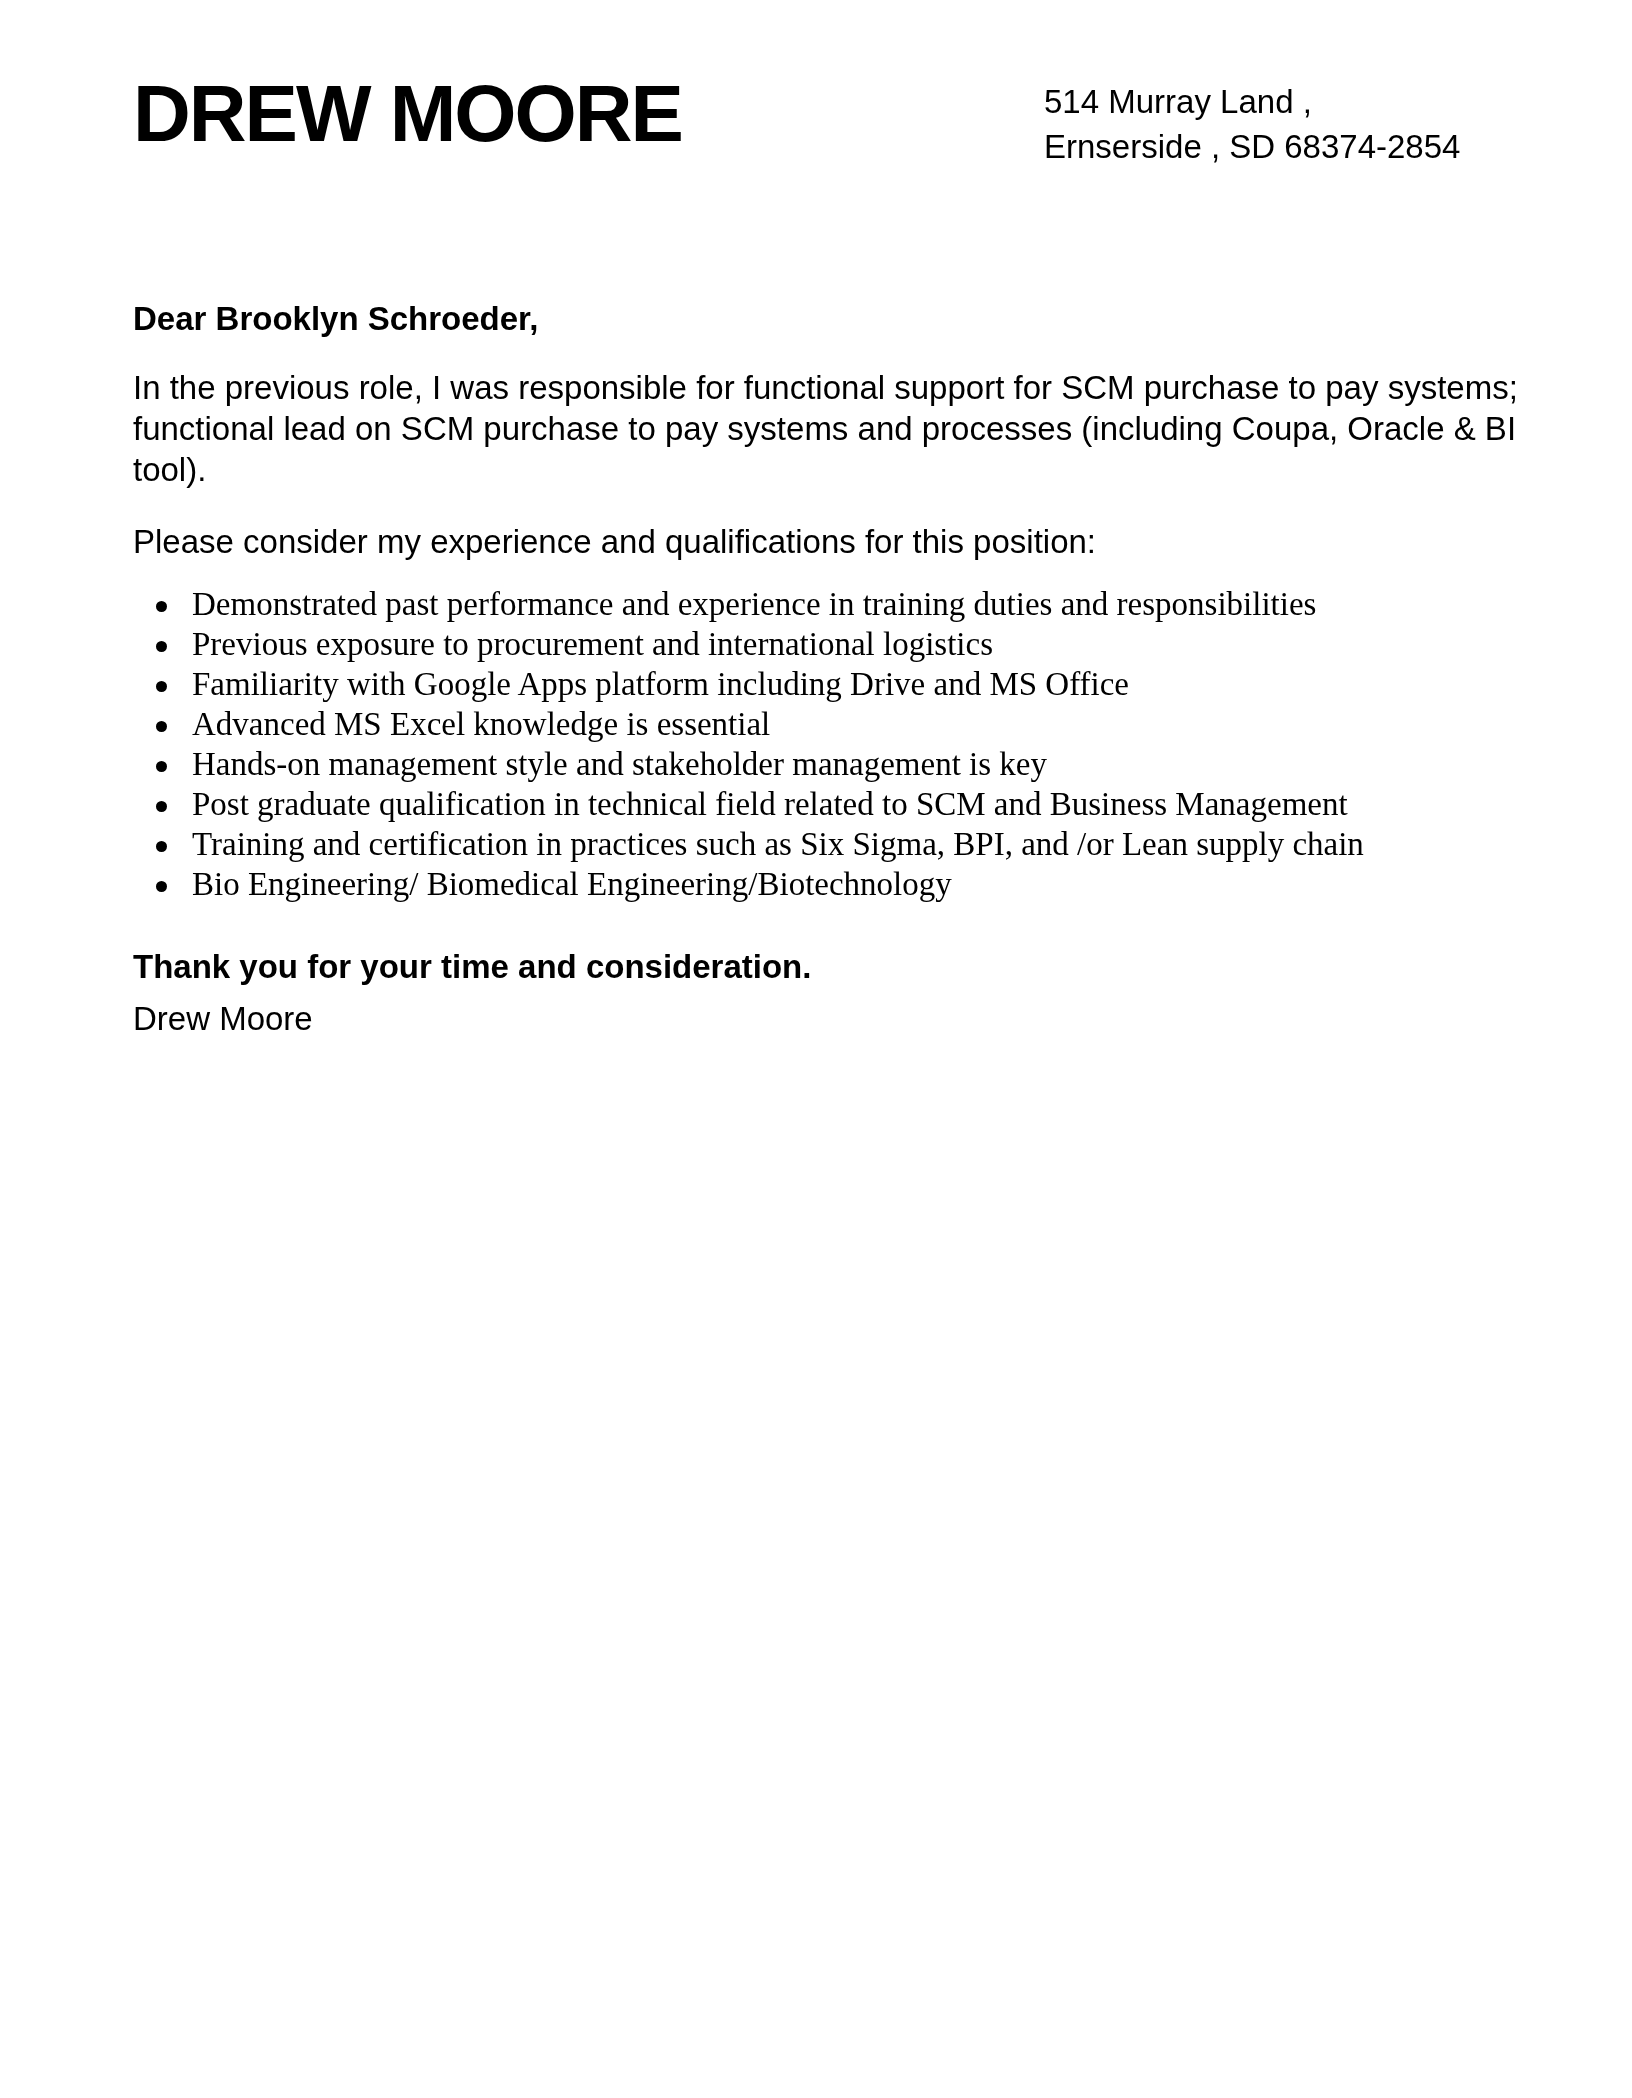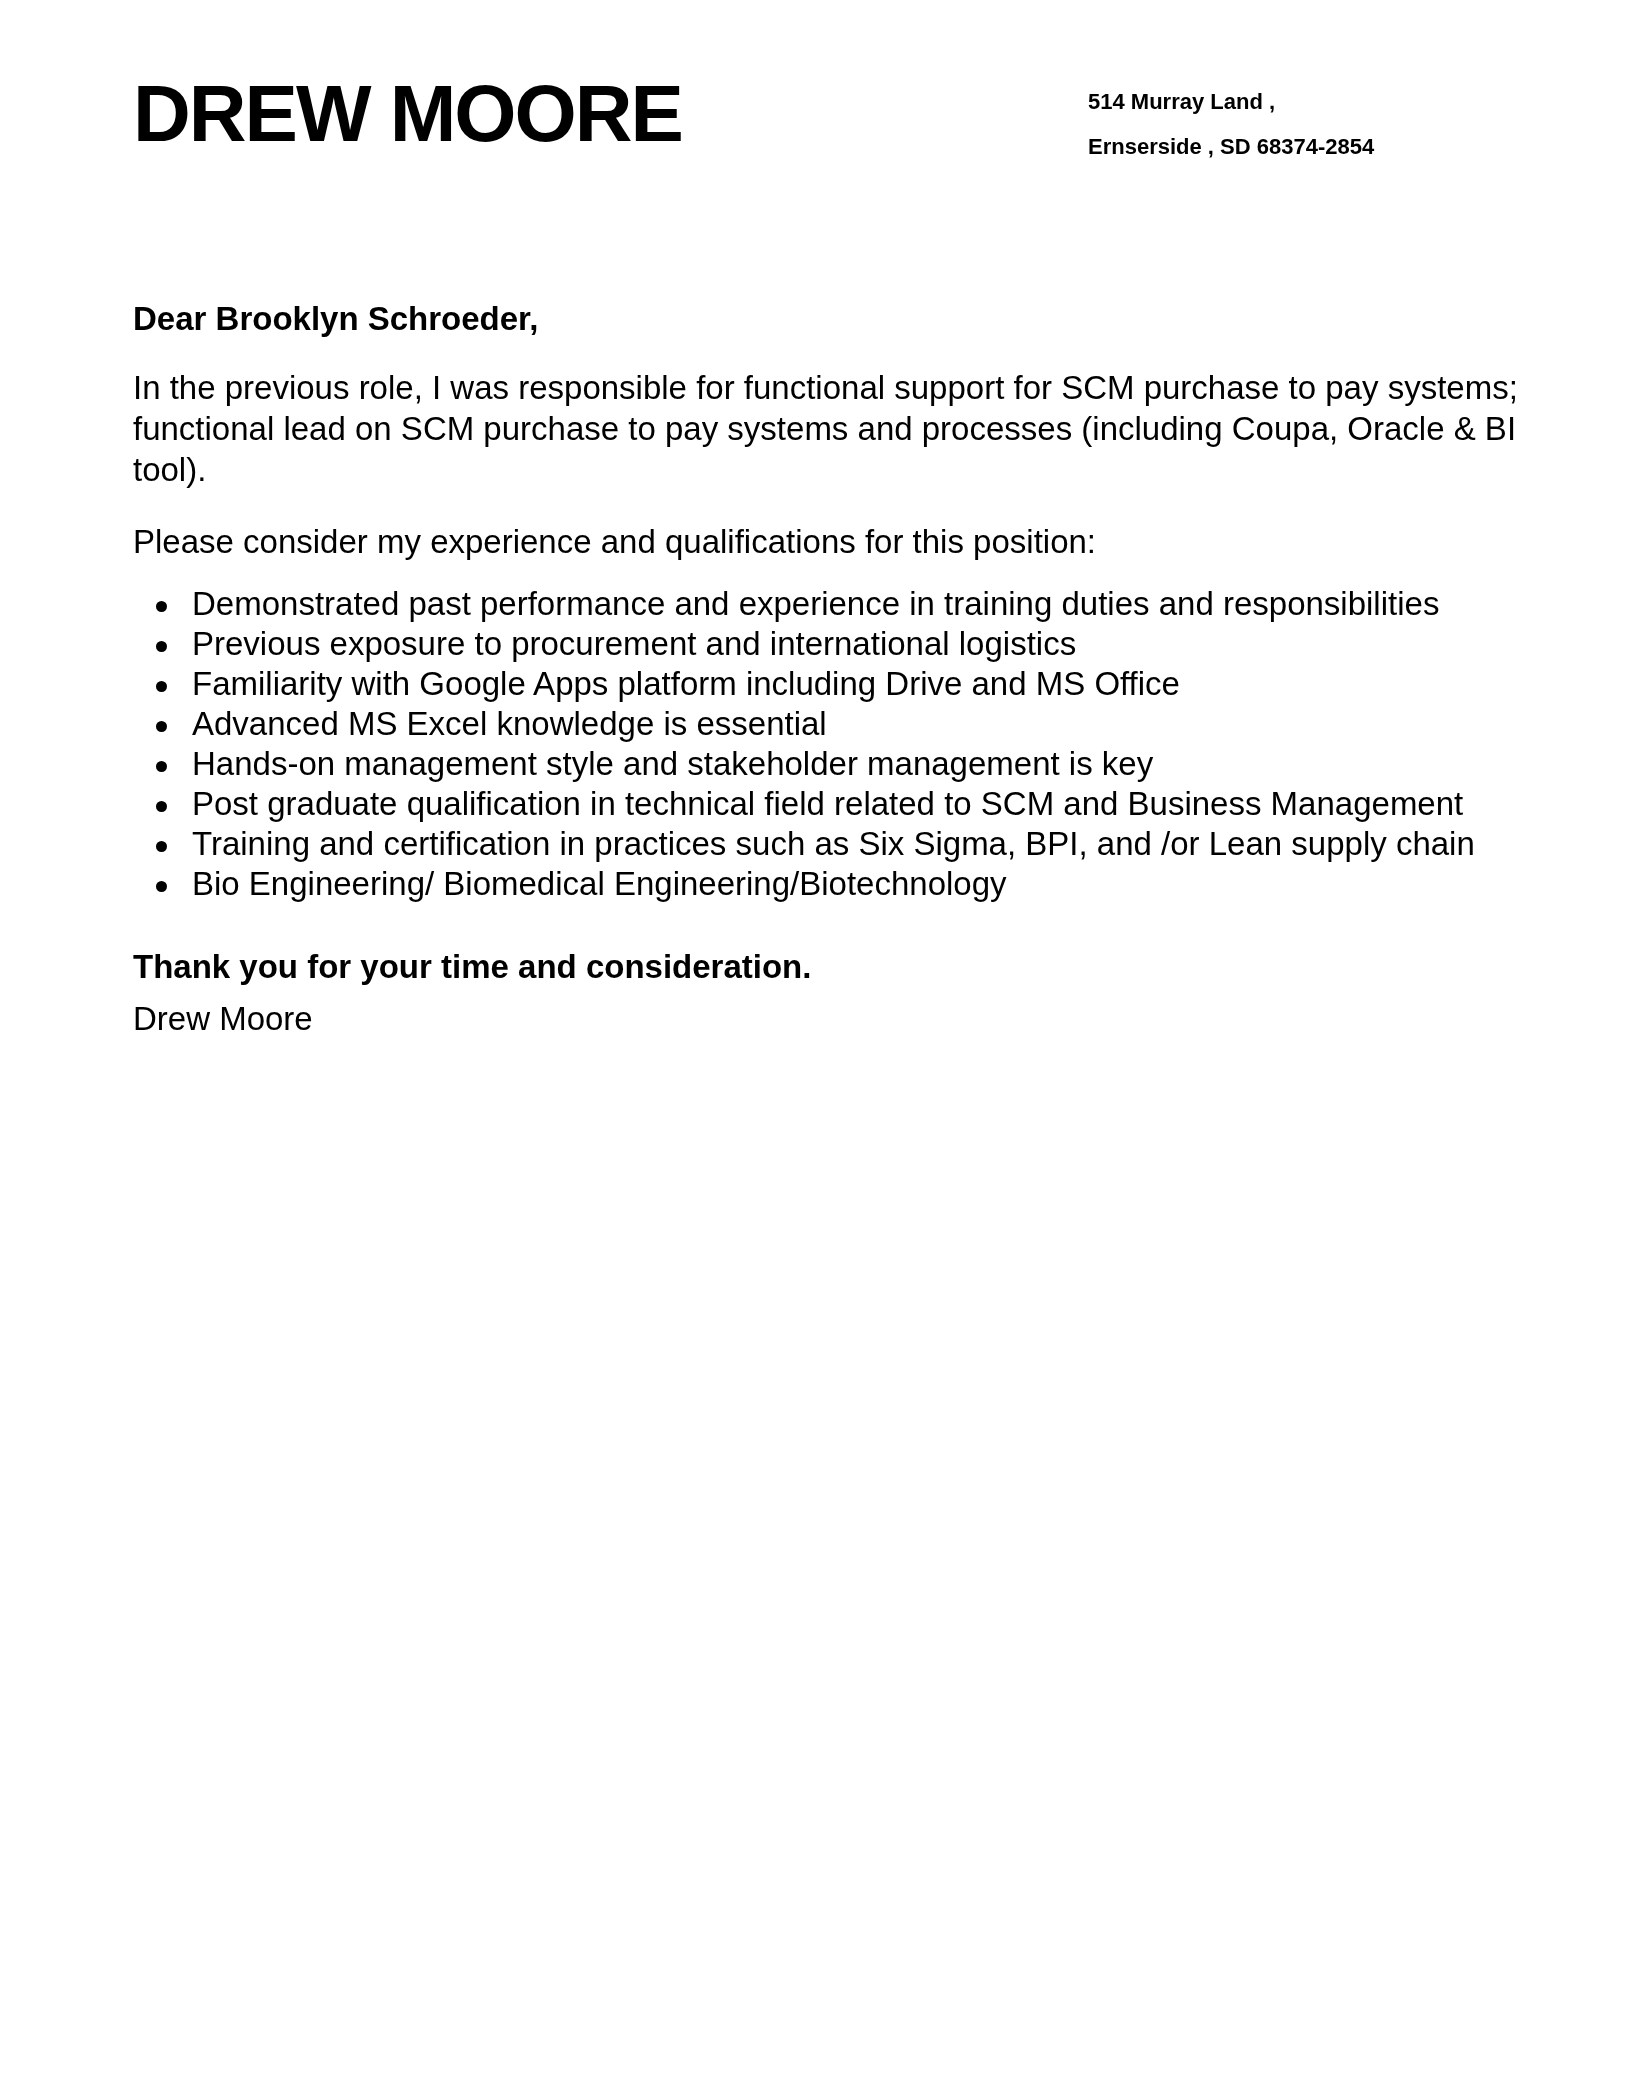--- a/index.html
+++ b/index.html
@@ -19,24 +19,24 @@
     left: 133px;
     top: 74px;
     font-size: 80px;
     font-weight: 700;
     letter-spacing: -2px;
     line-height: 1;
     white-space: nowrap;
   }
   .address {
     position: absolute;
-    left: 1088px;
+    left: 1044px;
     top: 79px;
-    font-size: 22px;
-    font-weight: 700;
+    font-size: 33px;
+    font-weight: 400;
     line-height: 45px;
     white-space: pre-line;
   }
   
   .letter {
     position: absolute;
     left: 133px;
     top: 298px;
     width: 1460px;
     font-size: 33px;
@@ -48,20 +48,21 @@
     font-weight: 700;
     margin-bottom: 28px;
   }
   .para-1 { margin-bottom: 29px; }
   .para-2 { margin-bottom: 31px; }
   .para-3 { margin-bottom: 22px; }
   ul.qualifications {
     list-style: none;
     margin: 0 0 42px 0;
     padding: 0;
+    font-family: Liberation Serif, serif;
   }
   ul.qualifications li {
     position: relative;
     line-height: 40px;
     padding-left: 59px;
     white-space: nowrap;
   }
   ul.qualifications li::before {
     content: "";
     position: absolute;

